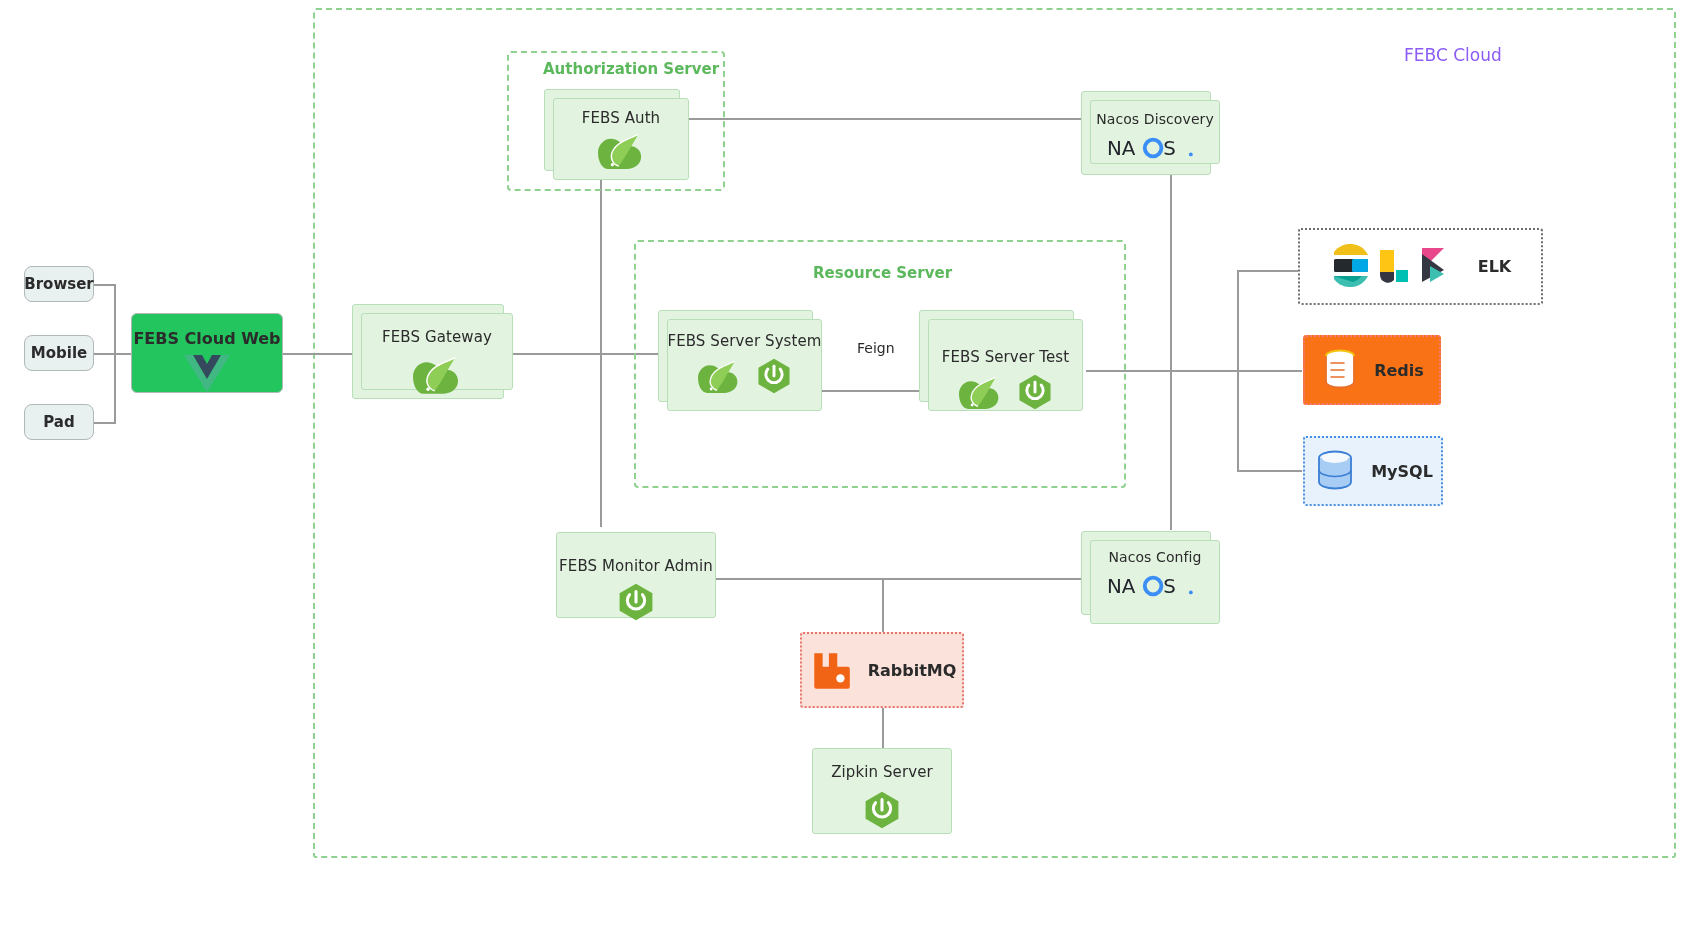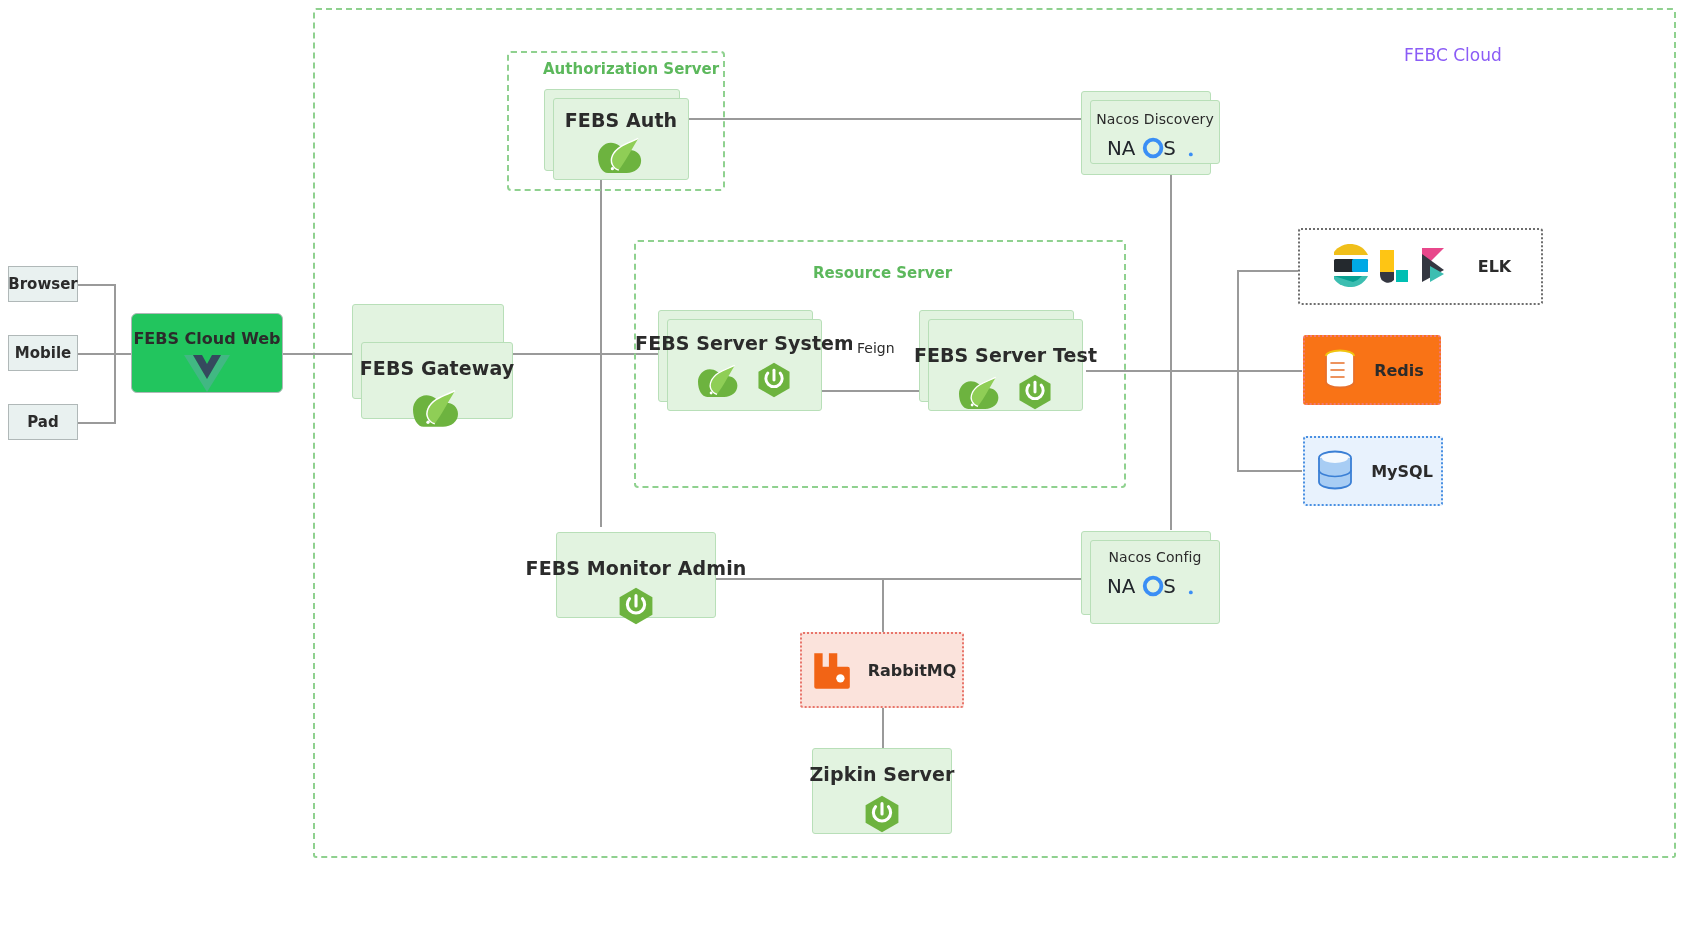--- a/index.html
+++ b/index.html
@@ -12,31 +12,31 @@
   .group{border:2px dashed #8fd18f;border-radius:4px;background:transparent;}
   .group-title{position:absolute;color:#5cb85c;font-weight:700;font-size:15px;
                white-space:nowrap;}
 
   .cloud-group{border:2px dashed #8fd18f;border-radius:3px;}
 
   
   .node{border:1px solid #b8dfb8;background:#e2f3e0;border-radius:3px;
         display:flex;flex-direction:column;align-items:center;
         justify-content:flex-start;}
-  .node .title{font-size:19px;color:#2b2b2b;font-weight:700;white-space:nowrap;
+  .node .title{font-size:15px;color:#2b2b2b;font-weight:400;white-space:nowrap;
                letter-spacing:.1px;}
   .node .icons{display:flex;align-items:center;justify-content:center;gap:16px;}
 
   
   .stack-b,.stack-c{border:1px solid #b8dfb8;background:#e2f3e0;border-radius:3px;}
 
   
-  .client{border:1px solid #b0b8b8;background:#e9f1f0;border-radius:0;
+  .client{border:1px solid #b0b8b8;background:#e9f1f0;border-radius:8px;
           display:flex;align-items:center;justify-content:center;
-          font-size:15px;color:#2b2b2b;font-weight:700;}
+          font-size:15px;color:#2b2b2b;font-weight:700;margin-left:16px;}
   .webbox{border:1px solid #b0b8b8;background:#22c55e;border-radius:6px;
           display:flex;flex-direction:column;align-items:center;justify-content:flex-end;}
   .webbox .title{font-size:16px;color:#2b2b2b;font-weight:700;white-space:nowrap;}
 
   
   .ext{border-radius:3px;display:flex;align-items:center;justify-content:center;}
   .ext .lbl{font-size:16px;color:#2b2b2b;font-weight:700;}
   .ext-elk{border:2px dotted #6d6d6d;background:#ffffff;}
   .ext-redis{border:2px dotted #f07a78;background:#f97316;}
   .ext-mysql{border:2px dotted #4a90e2;background:#e8f2fd;}
@@ -95,21 +95,21 @@
 
   <div class="abs webbox" style="left:131px;top:313px;width:152px;height:80px;padding-top:10px;">
     <div class="title">FEBS Cloud Web</div>
     <svg width="46" height="40" viewBox="0 0 46 40" style="margin-top:4px;">
       <polygon points="0,3 9,3 23,27 37,3 46,3 23,40" fill="#41b883"></polygon>
       <polygon points="9,3 18,3 23,12 28,3 37,3 23,27" fill="#35495e"></polygon>
     </svg>
   </div>
 
   <div class="abs stack-b" style="left:352px;top:304px;width:152px;height:95px;"></div>
-  <div class="abs node" style="left:361px;top:313px;width:152px;height:77px;padding-top:14px;margin-top:29px;">
+  <div class="abs node" style="left:361px;top:313px;width:152px;height:77px;padding-top:14px;">
     <div class="title">FEBS Gateway</div>
     <div class="icons" style="margin-top:10px;">
       <svg width="48" height="38" viewBox="0 0 64 50">
         <path d="M14 50h26c11 0 20-7 20-17 0-9-7-15-16-15-3 0-6 1-8 2-3-7-10-12-18-12C8 8 0 17 0 27c0 13 6 23 14 23z" fill="#6db33f"></path>
         <path d="M56 2C44 8 26 12 20 26c-4 9 1 18 9 20 9-12 16-26 27-44z" fill="#8fce56"></path>
         <path d="M56 2C44 8 26 12 20 26c-4 9 1 18 9 20" fill="none" stroke="#ffffff" stroke-width="2"></path>
         <circle cx="20" cy="44" r="2.2" fill="#ffffff"></circle>
       </svg>
     </div>
   </div>

